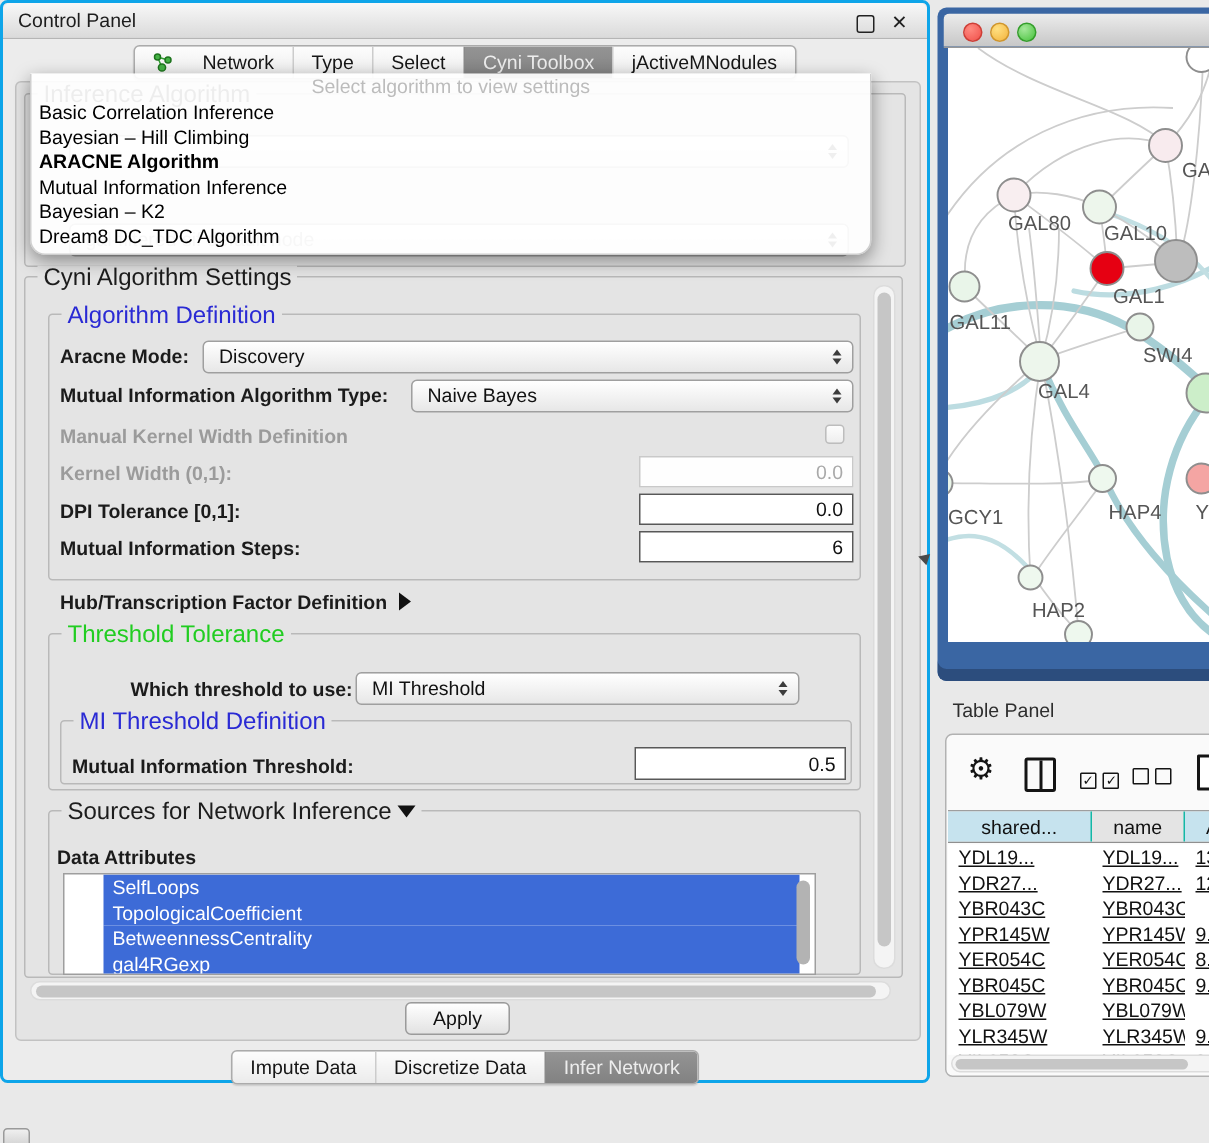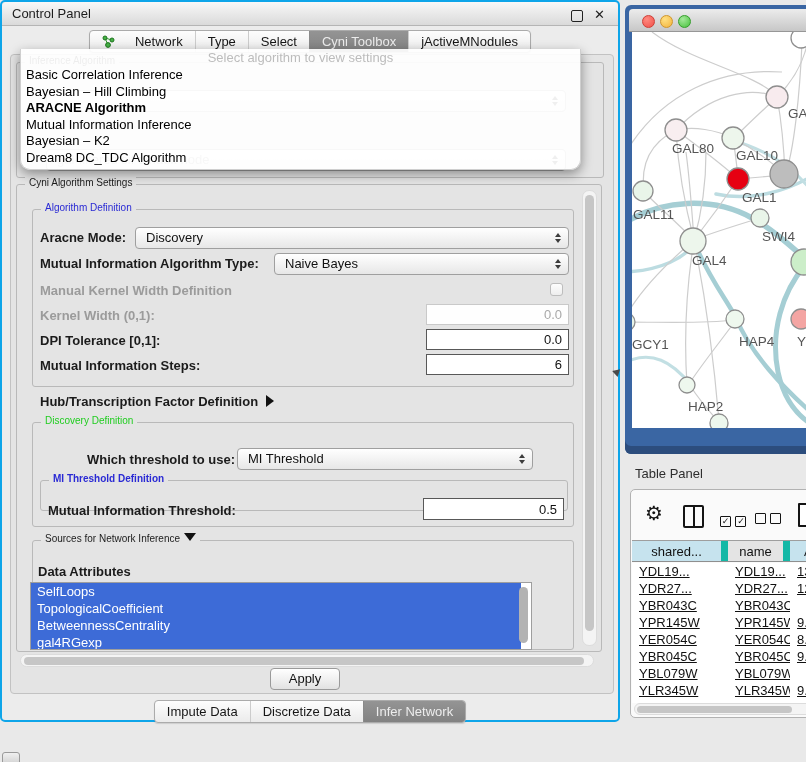--- a/index.html
+++ b/index.html
@@ -24,21 +24,21 @@
   .tab:first-child{border-left:none;gap:20px;}
   .tab.sel{background:linear-gradient(#949494,#828282);color:#ededed;border-left-color:#8a8a8a;}
   .toptabs{left:0;top:28px;width:100%;display:flex;justify-content:center;}
   .bottabs{left:0;top:698px;width:100%;display:flex;justify-content:center;text-align:center;}
 
   
   .content{left:8px;top:52px;width:604px;height:640px;background:#e4e4e4;border:1px solid #c2c2c2;border-radius:4px;}
 
   
   .group{border:1px solid #b9b9b9;border-radius:3px;}
-  .legend{position:absolute;top:-8px;left:8px;background:#e4e4e4;padding:0 4px;font-size:10px;color:#1c1c1c;white-space:nowrap;}
+  .legend{position:absolute;top:-8px;left:8px;background:#e4e4e4;padding:0 4px;font-size:16px;color:#1c1c1c;white-space:nowrap;}
   .legend.blue{color:#2a2ad4;}
   .legend.green{color:#21cd21;}
 
   .lbl{font-size:13px;font-weight:bold;color:#1b1b1b;white-space:nowrap;}
   .lbl.dis{color:#9b9b9b;}
 
   
   .combo{background:linear-gradient(#ffffff,#e7e7e7);border:1px solid #9f9f9f;border-radius:4px;
          font-size:13px;color:#111;line-height:20px;padding-left:10px;}
   .combo .txt{display:block;overflow:hidden;white-space:nowrap;}
@@ -91,21 +91,21 @@
   .tp-title{left:635px;top:466px;font-size:13px;color:#2e2e2e;}
   .tablewin{left:630px;top:489px;width:200px;height:229px;background:#fafafa;border:1px solid #b2b2b2;border-radius:5px;}
   .ticon{position:absolute;color:#141414;}
   .colicon{width:17px;height:19px;border:2px solid #141414;border-radius:2px;}
   .colicon i{display:block;width:0;height:100%;border-left:2px solid #141414;margin:0 auto;}
   .sq{display:inline-block;width:9px;height:9px;border:1.5px solid #141414;border-radius:1px;font-size:9px;
       line-height:9px;text-align:center;font-weight:bold;color:#141414;}
   .docicon{width:15px;height:20px;border:2px solid #141414;background:#fff;border-radius:1px;}
 
   .thead{display:flex;height:22px;border-top:1px solid #9e9e9e;border-bottom:1px solid #8f8f8f;}
-  .th{font-size:13px;line-height:22px;text-align:center;border-right:7px solid #14b8a6;box-sizing:border-box;
+  .th{font-size:13px;line-height:22px;text-align:center;border-right:1px solid #14b8a6;box-sizing:border-box;
       color:#111;overflow:hidden;white-space:nowrap;}
   .trow{display:flex;height:17px;line-height:17px;font-size:13px;color:#111;background:#fff;}
   .tcell{padding-left:7px;white-space:nowrap;overflow:hidden;box-sizing:border-box;text-decoration:underline;}
   .c0{width:96px;} .c1{width:62px;} .c2{width:60px;}
 
   .cursor{width:0;height:0;border-top:4px solid transparent;border-bottom:4px solid transparent;
           border-right:7px solid #4a4a4a;transform:rotate(18deg);}
   svg text{font-family:"Liberation Sans","DejaVu Sans",sans-serif;}
 </style>
 </head>
@@ -219,41 +219,41 @@
     <input class="abs tfield" style="left: 424px; top: 327px; width: 143px; height: 21px;" readonly="" value="0.0">
 
     <span class="abs lbl" style="left:38px;top:356px;">Mutual Information Steps:</span>
     <input class="abs tfield" style="left: 424px; top: 352px; width: 143px; height: 21px;" readonly="" value="6">
 
     <span class="abs lbl" style="left:38px;top:392px;">
       <span>Hub/Transcription Factor Definition</span><span class="tri-right"></span>
     </span>
 
     <div class="abs group" style="left:30px;top:420px;width:542px;height:105px;">
-      <span class="legend green">Discovery Definition</span>
+      <span class="legend green">Threshold Tolerance</span>
     </div>
     <span class="abs lbl" style="left:85px;top:450px;">Which threshold to use:</span>
     <div class="abs combo" style="left:235px;top:446px;width:296px;height:22px;">
       <span class="txt">MI Threshold</span>
       <span class="stepper">
           <i class="up"></i>
           <i class="dn"></i>
         </span>
     </div>
-    <div class="abs group" style="left:38px;top:478px;width:528px;height:31px;font-weight:bold;">
+    <div class="abs group" style="left:38px;top:478px;width:528px;height:43px;">
       <span class="legend blue">MI Threshold Definition</span>
     </div>
     <span class="abs lbl" style="left:46px;top:501px;">Mutual Information Threshold:</span>
     <input class="abs tfield" style="left: 421px; top: 496px; width: 141px; height: 22px;" readonly="" value="0.5">
 
     <div class="abs group" style="left:30px;top:538px;width:542px;height:110px;">
       <span class="legend"><span>Sources for Network Inference</span><span class="tri-down"></span></span>
     </div>
     <span class="abs lbl" style="left:36px;top:562px;">Data Attributes</span>
-    <div class="abs attrlist" style="left:28px;top:580px;width:502px;height:68px;">
+    <div class="abs attrlist" style="left:40px;top:580px;width:502px;height:68px;padding-left:26px;">
       <div class="aitem">SelfLoops</div>
       <div class="aitem">TopologicalCoefficient</div>
       <div class="aitem">BetweennessCentrality</div>
       <div class="aitem">gal4RGexp</div>
       <span class="sbthumb" style="right:3px;top:4px;width:9px;height:56px;background:#b3b3b3;"></span>
     </div>
 
     <div class="abs sbtrack" style="left:18px;top:652px;width:574px;height:13px;">
       <span class="sbthumb" style="left:3px;top:2px;width:560px;height:8px;"></span>
     </div>

